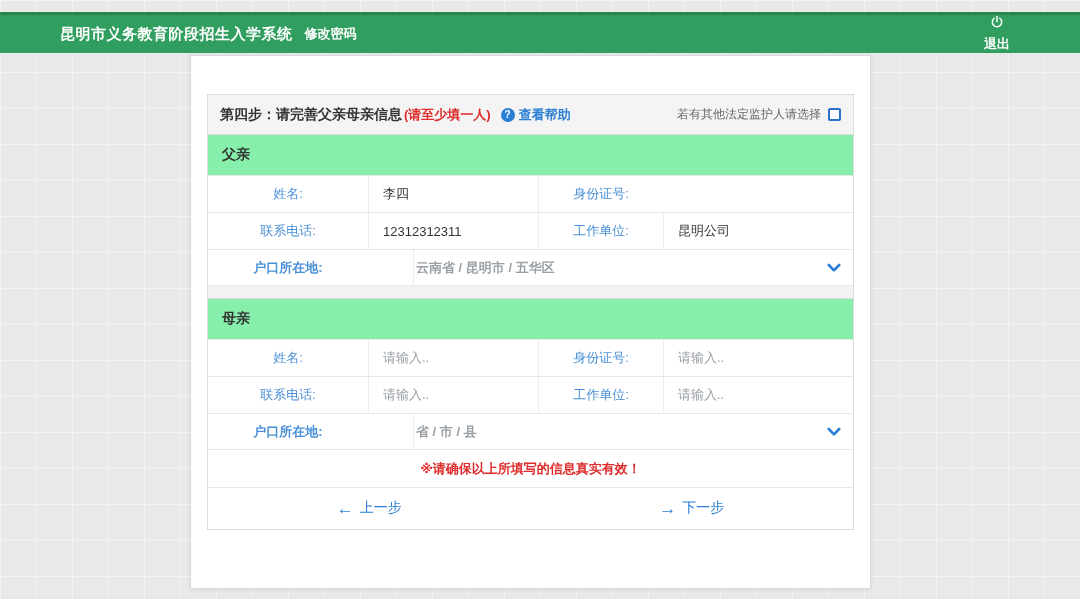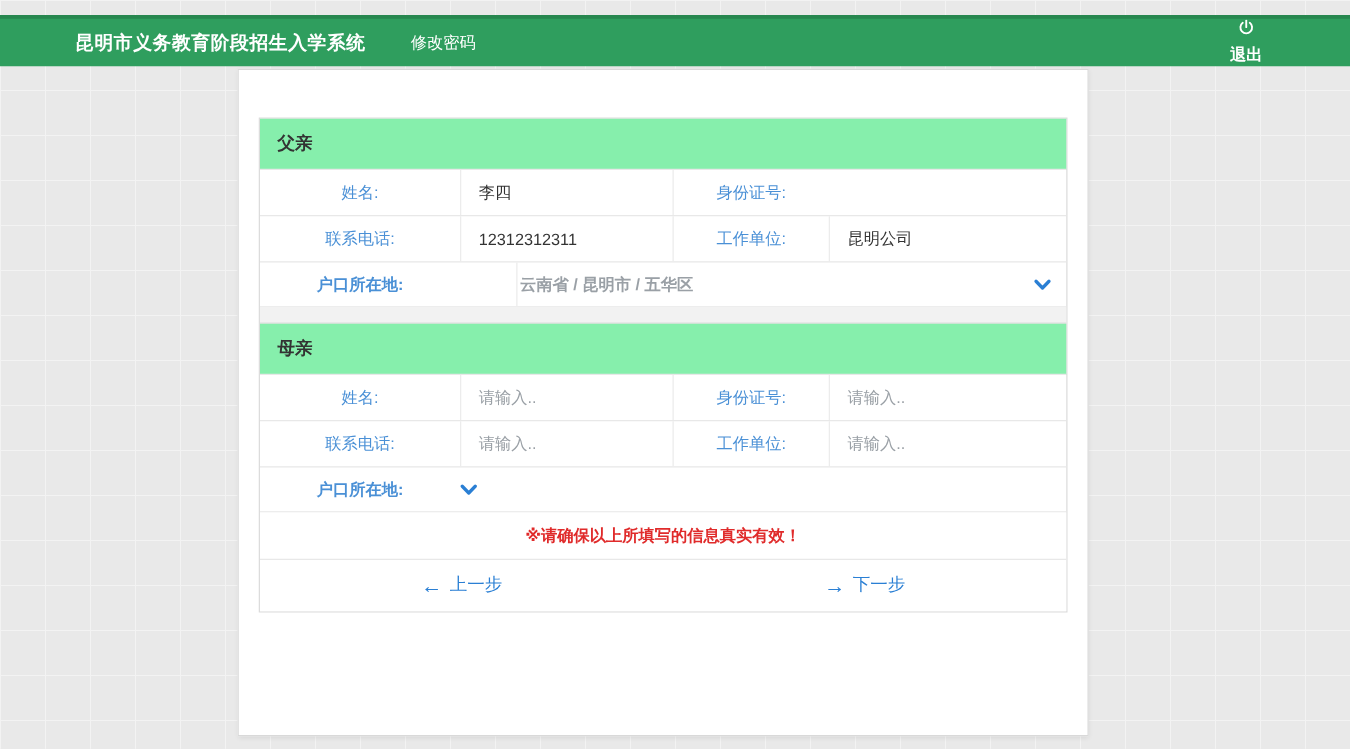--- a/index.html
+++ b/index.html
@@ -19,22 +19,22 @@
   .topbar {
     position:absolute; top:12px; left:0; right:0; height:41px;
     background:#2f9e5e;
     border-top:3px solid #27874f;
     display:flex; align-items:center;
     padding:0 70px 0 60px;
     color:#fff;
   }
   .topbar-title { font-size:15px; font-weight:bold; letter-spacing:0.5px; }
   .topbar-link {
-    font-size:13px; color:#fff; text-decoration:none; margin-left:36px;
-    font-weight:normal; cursor:pointer;
+    font-size:13px; color:#fff; text-decoration:none; margin-left:12px;
+    font-weight:bold; cursor:pointer;
   }
   .topbar-right { margin-left:auto; display:flex; align-items:center; gap:6px;flex-direction:column; }
   .power-icon { display:inline-flex; align-items:center; }
   .logout-link { font-size:13px; color:#fff; text-decoration:none; font-weight:bold; cursor:pointer; }
 
   
   .card {
     position:absolute; left:190px; top:55px; width:681px; height:534px;
     background:#fff; border:1px solid #d9d9d9;
     box-shadow:0 1px 4px rgba(0,0,0,0.08);
@@ -147,20 +147,31 @@
     </span>
     <a class="logout-link">退出</a>
   </div>
 </div>
 
 <div class="card">
 
 
   <div class="form-area">
 
+    <div class="step-row">
+      <span class="step-title">第四步：请完善父亲母亲信息</span>
+      <span class="step-note">(请至少填一人)</span>
+      <a class="help-link">
+        <span class="help-icon">?</span>
+        <span class="help-text">查看帮助</span>
+      </a>
+      <span class="step-spacer"></span>
+      <span class="guardian-label">若有其他法定监护人请选择</span>
+      <span class="guardian-checkbox"></span>
+    </div>
 
     <div>
       <div class="section-title">父亲</div>
 
       <div class="grid-row">
         <div class="cell label">姓名:</div>
         <div class="cell value">李四</div>
         <div class="cell label">身份证号:</div>
       </div>
 
@@ -196,20 +207,21 @@
 
       <div class="grid-row">
         <div class="cell label">联系电话:</div>
         <div class="cell value placeholder">请输入..</div>
         <div class="cell label">工作单位:</div>
         <div class="cell value placeholder">请输入..</div>
       </div>
 
       <div class="residence-row">
         <div class="label">户口所在地:</div>
+        <div class="value">省 /  市 /  县</div>
         <span class="chevron">
           <svg width="14" height="10" viewBox="0 0 14 10">
             <path d="M1.8 2 L7 7.4 L12.2 2" stroke="#2a7fd4" stroke-width="2.6" fill="none" stroke-linecap="round" stroke-linejoin="round"></path>
           </svg>
         </span>
       </div>
     </div>
 
     <div class="warning-row">※请确保以上所填写的信息真实有效！</div>
 

